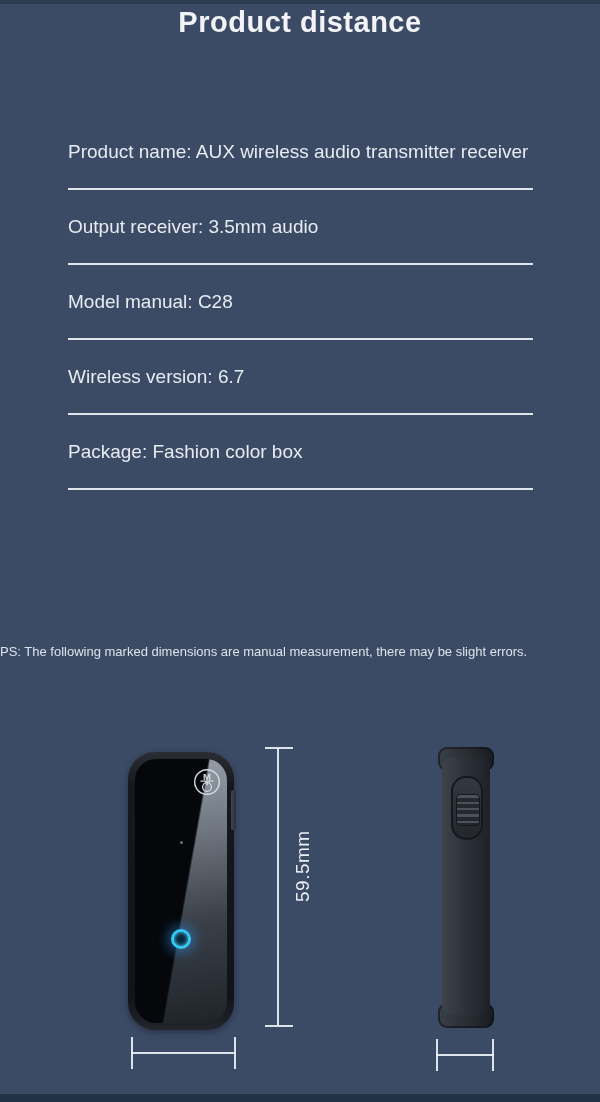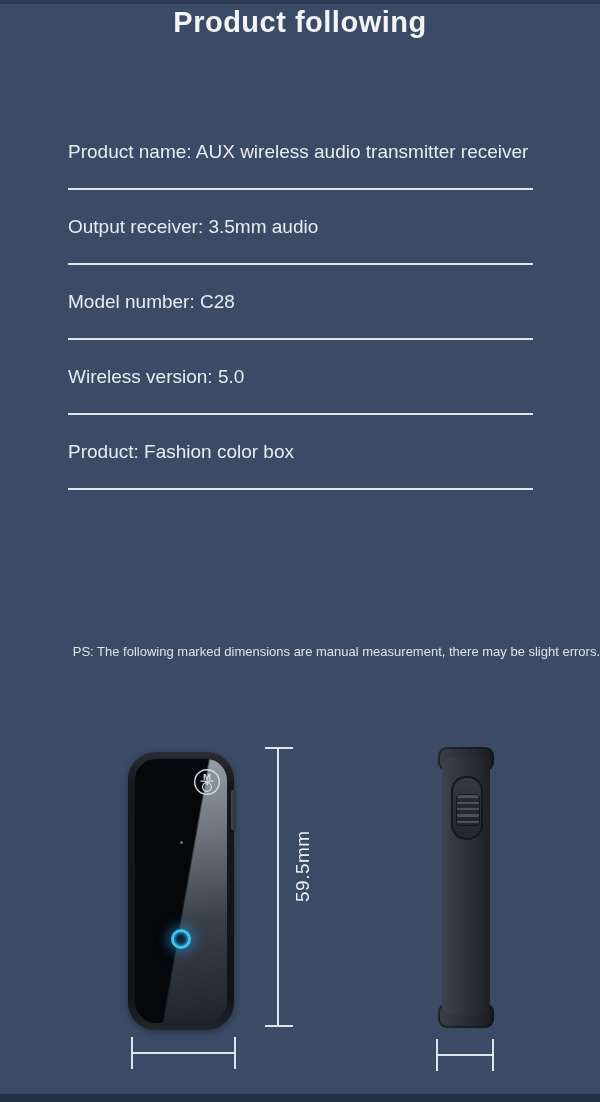--- a/index.html
+++ b/index.html
@@ -22,21 +22,21 @@
   .spec-text{
     position:absolute;left:0;top:10px;white-space:nowrap;
     font-size:19px;color:#e7ecf1;
   }
   .spec-line{
     position:absolute;left:0;top:57px;width:465px;height:1.5px;
     background:rgba(238,242,246,.92);
   }
 
   .ps-note{
-    position:absolute;left:0;top:644px;width:600px;text-align:right;
+    position:absolute;left:0;top:644px;width:600px;text-align:left;
     font-size:13px;color:#dde3ea;white-space:nowrap;
   }
 
   
   .device-front{
     position:absolute;left:128px;top:752px;width:106px;height:278px;
     background:linear-gradient(to bottom,#2a2e34,#15181d 12%,#101318 88%,#22262c);
     border-radius:27px;
     box-shadow:0 2px 6px rgba(0,0,0,.35);
   }
@@ -105,41 +105,41 @@
     background:repeating-linear-gradient(to bottom,#4c525a 0 2.5px,#24282e 2.5px 6.5px);
     border:1px solid #14181c;
   }
 </style>
 </head>
 <body>
 
 <div class="canvas">
   <div class="strip-top"></div>
 
-  <div class="page-title">Product following</div>
+  <div class="page-title">Product distance</div>
 
   <div class="specs">
     <div class="spec-row">
       <span class="spec-text">Product name: AUX wireless audio transmitter receiver</span>
       <div class="spec-line"></div>
     </div>
     <div class="spec-row">
       <span class="spec-text">Output receiver: 3.5mm audio</span>
       <div class="spec-line"></div>
     </div>
     <div class="spec-row">
-      <span class="spec-text">Model number: C28</span>
+      <span class="spec-text">Model manual: C28</span>
       <div class="spec-line"></div>
     </div>
     <div class="spec-row">
-      <span class="spec-text">Wireless version: 5.0</span>
+      <span class="spec-text">Wireless version: 6.7</span>
       <div class="spec-line"></div>
     </div>
     <div class="spec-row">
-      <span class="spec-text">Product: Fashion color box</span>
+      <span class="spec-text">Package: Fashion color box</span>
       <div class="spec-line"></div>
     </div>
   </div>
 
   <div class="ps-note">PS: The following marked dimensions are manual measurement, there may be slight errors.</div>
 
   <div class="device-front">
     <div class="face">
       <svg class="logo" viewBox="0 0 28 28">
         <circle cx="14" cy="14" r="12.3" fill="none" stroke="#d7dde3" stroke-width="1.4"></circle>

